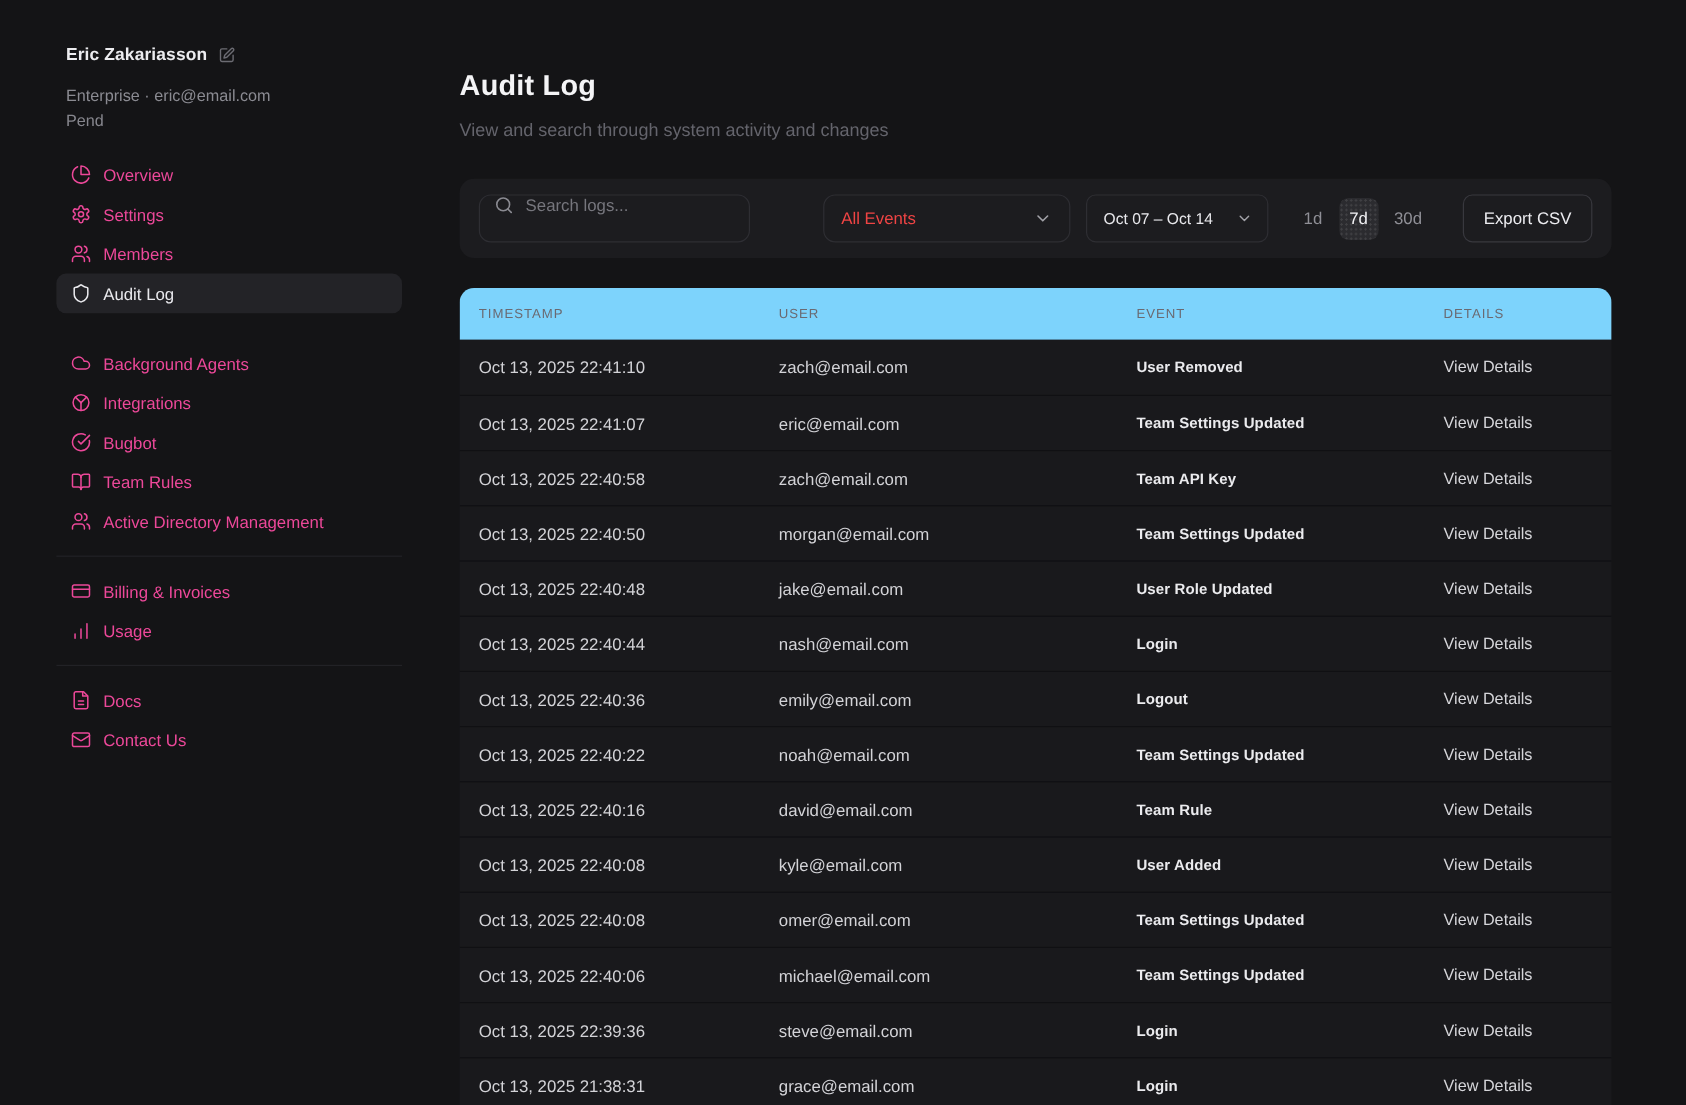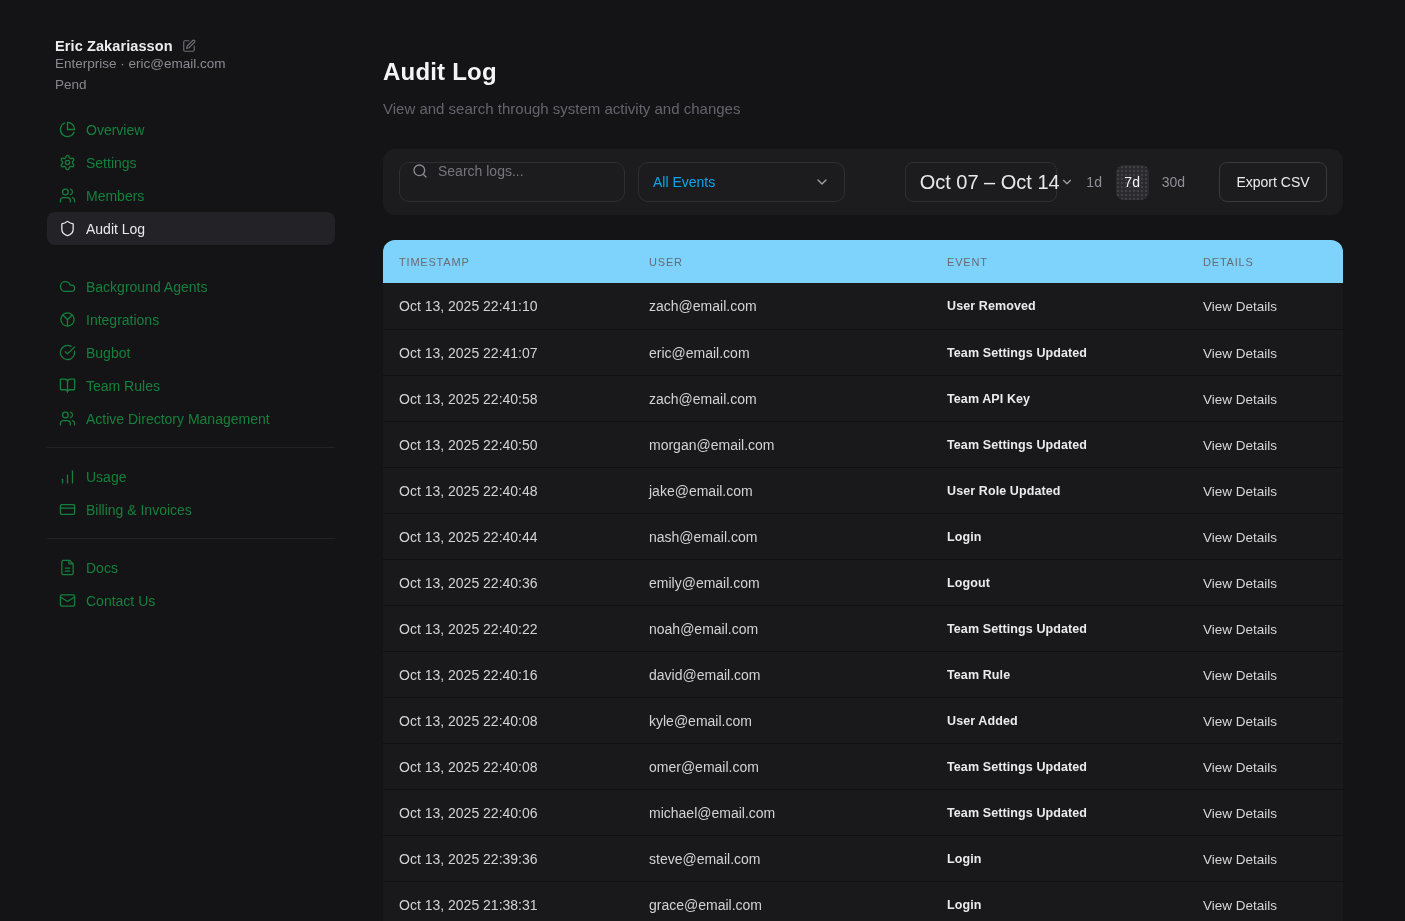--- a/index.html
+++ b/index.html
@@ -11,27 +11,27 @@
     position:relative;
   }
 
   
   .sidebar { position:absolute; top:0; left:0; width:383px; height:100%; padding-top:37px; }
   .profile { padding-left:55px; margin-bottom:19px; }
   .profile-name-row { display:flex; align-items:center; gap:9px; height:18px; }
   .profile-name { font-size:14.5px; font-weight:700; color:#ececef; letter-spacing:.1px; }
   .edit-icon { width:14px; height:14px; color:#6c6c73; display:inline-flex; cursor:pointer; }
   .edit-icon svg { width:14px; height:14px; }
-  .profile-sub { font-size:13.5px; color:#8b8b92; margin-top:0; line-height:18px; }
+  .profile-sub { font-size:13.5px; color:#8b8b92; margin-top:16px; line-height:18px; }
   .profile-sub.dim { margin-top:3px; color:#86868d; }
 
   .nav-group { width:288px; margin-left:47px; }
   .nav-group + .nav-group { margin-top:25px; }
   .nav-item { display:flex; align-items:center; gap:10px; height:33px; padding:0 12px;
-              border-radius:8px; color:#15803d; font-size:14px; cursor:pointer; white-space:nowrap; }
+              border-radius:8px; color:#ec4899; font-size:14px; cursor:pointer; white-space:nowrap; }
   .nav-item.active { background:#232327; color:#e9e9ed; }
   .nav-icon { width:17px; height:17px; display:inline-flex; flex:0 0 17px; }
   .nav-icon svg { width:17px; height:17px; }
   .nav-divider { height:1px; background:#222226; width:288px; margin:12px 0 12px 47px; }
 
   
   .main { position:absolute; left:383px; top:0; width:960px; }
   .page-title { margin-top:57px; font-size:24px; font-weight:700; color:#f4f4f6; line-height:30px; letter-spacing:.2px; }
   .page-subtitle { margin-top:13px; font-size:15px; color:#64646c; line-height:18px; }
 
@@ -40,30 +40,30 @@
   .search-box { width:226px; height:40px; border:1px solid #2e2e33; border-radius:10px;
                 display:flex; align-items:flex-start; padding:0 12px; gap:10px; }
   .search-box .s-icon { width:16px; height:16px; color:#8a8a91; display:inline-flex; }
   .search-box .s-icon svg { width:16px; height:16px; }
   .search-box input { flex:1; background:transparent; border:none; outline:none;
                       font:14px "Liberation Sans", sans-serif; color:#d8d8dc; }
   .search-box input::placeholder { color:#76767d; }
 
   .select-box { width:207px; height:40px; border:1px solid #2e2e33; border-radius:10px;
                 display:flex; align-items:center; justify-content:space-between; padding:0 14px;
-                font-size:14px; color:#0ea5e9; cursor:pointer; }
+                font-size:14px; color:#ef4444; cursor:pointer;margin-left:48px; }
   .chev { width:16px; height:16px; color:#a2a2a8; display:inline-flex; }
   .chev svg { width:16px; height:16px; }
   .chev.small { width:14px; height:14px; }
   .chev.small svg { width:14px; height:14px; }
 
   .toolbar-right { margin-left:auto; display:flex; align-items:center; }
   .daterange { width:152px; height:40px; border:1px solid #2e2e33; border-radius:8px;
                display:flex; align-items:center; justify-content:space-between; padding:0 12px 0 14px;
-               font-size:20px; color:#e8e8ec; cursor:pointer; white-space:nowrap; }
+               font-size:13px; color:#e8e8ec; cursor:pointer; white-space:nowrap; }
   .ranges { margin-left:21px; display:flex; align-items:center; gap:5px; }
   .range-btn { min-width:33px; height:35px; display:flex; align-items:center; justify-content:center;
                padding:0 8px; font-size:14px; color:#8f8f96; border-radius:8px; cursor:pointer; }
   .range-btn.active {
       color:#f1f1f4; font-weight:400; background-color:#2b2b2f;
       background-image: radial-gradient(rgba(255,255,255,0.10) 1px, transparent 1.1px);
       background-size:4px 4px; }
   .export-btn { margin-left:26px; width:108px; height:40px; border:1px solid #38383e; border-radius:8px;
                 background:transparent; display:flex; align-items:center; justify-content:center;
                 font:14px "Liberation Sans", sans-serif; color:#ececf0; cursor:pointer; }
@@ -187,35 +187,35 @@
           </svg>
         </span>
     <span class="nav-label">Active Directory Management</span>
   </div>
     </nav>
   <div class="nav-divider"></div>
   <nav class="nav-group" style="margin-top:0">
       <div class="nav-item">
     <span class="nav-icon">
           <svg viewBox="0 0 24 24" fill="none" stroke="currentColor" stroke-width="1.8" stroke-linecap="round" stroke-linejoin="round">
+            <rect x="2" y="5" width="20" height="14" rx="2"></rect>
+            <path d="M2 10h20"></path>
+          </svg>
+        </span>
+    <span class="nav-label">Billing &amp; Invoices</span>
+  </div>
+      <div class="nav-item">
+    <span class="nav-icon">
+          <svg viewBox="0 0 24 24" fill="none" stroke="currentColor" stroke-width="1.8" stroke-linecap="round" stroke-linejoin="round">
             <path d="M5 21v-5"></path>
             <path d="M12 21V10"></path>
             <path d="M19 21V4"></path>
           </svg>
         </span>
     <span class="nav-label">Usage</span>
-  </div>
-      <div class="nav-item">
-    <span class="nav-icon">
-          <svg viewBox="0 0 24 24" fill="none" stroke="currentColor" stroke-width="1.8" stroke-linecap="round" stroke-linejoin="round">
-            <rect x="2" y="5" width="20" height="14" rx="2"></rect>
-            <path d="M2 10h20"></path>
-          </svg>
-        </span>
-    <span class="nav-label">Billing &amp; Invoices</span>
   </div>
     </nav>
   <div class="nav-divider"></div>
   <nav class="nav-group" style="margin-top:0">
       <div class="nav-item">
     <span class="nav-icon">
           <svg viewBox="0 0 24 24" fill="none" stroke="currentColor" stroke-width="1.8" stroke-linecap="round" stroke-linejoin="round">
             <path d="M15 2H6a2 2 0 0 0-2 2v16a2 2 0 0 0 2 2h12a2 2 0 0 0 2-2V7Z"></path>
             <path d="M14 2v5h5"></path>
             <path d="M9 13h6"></path>

